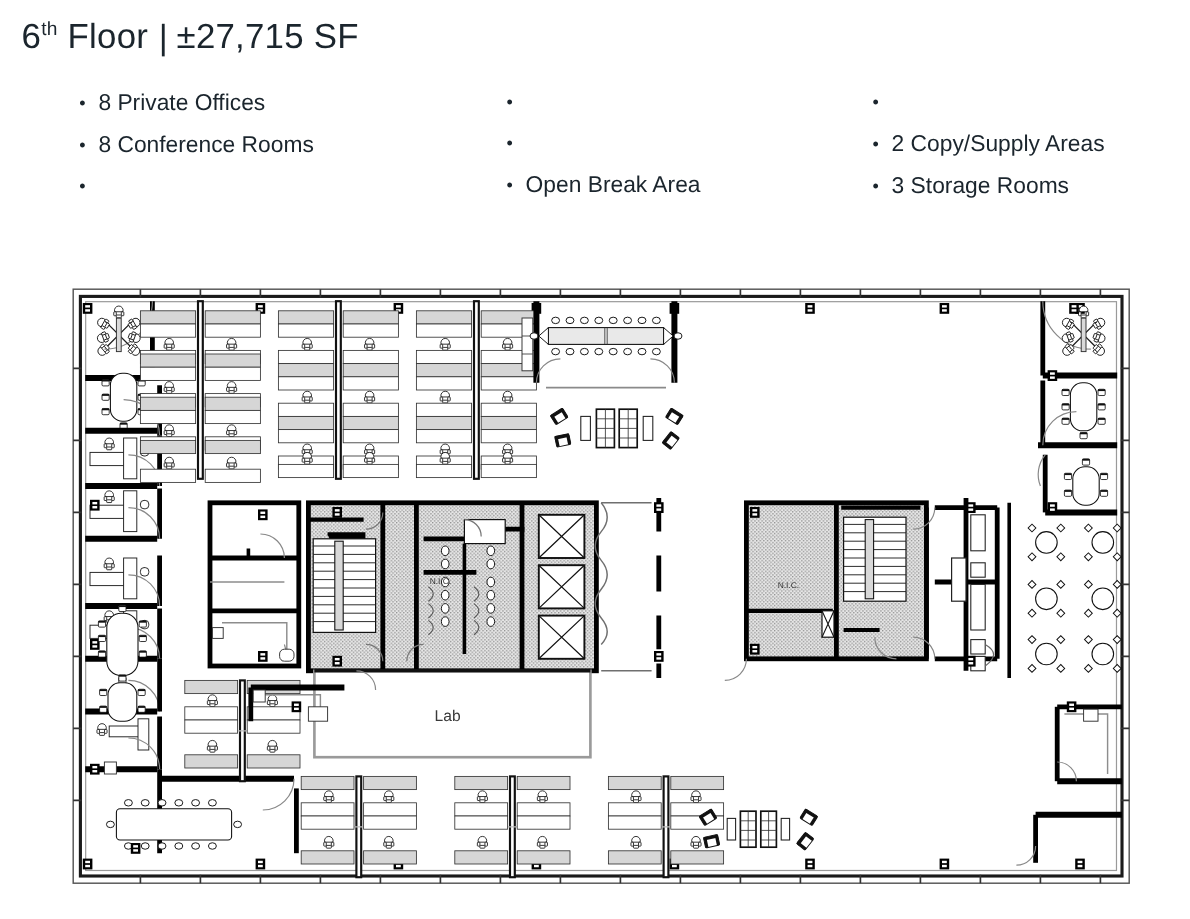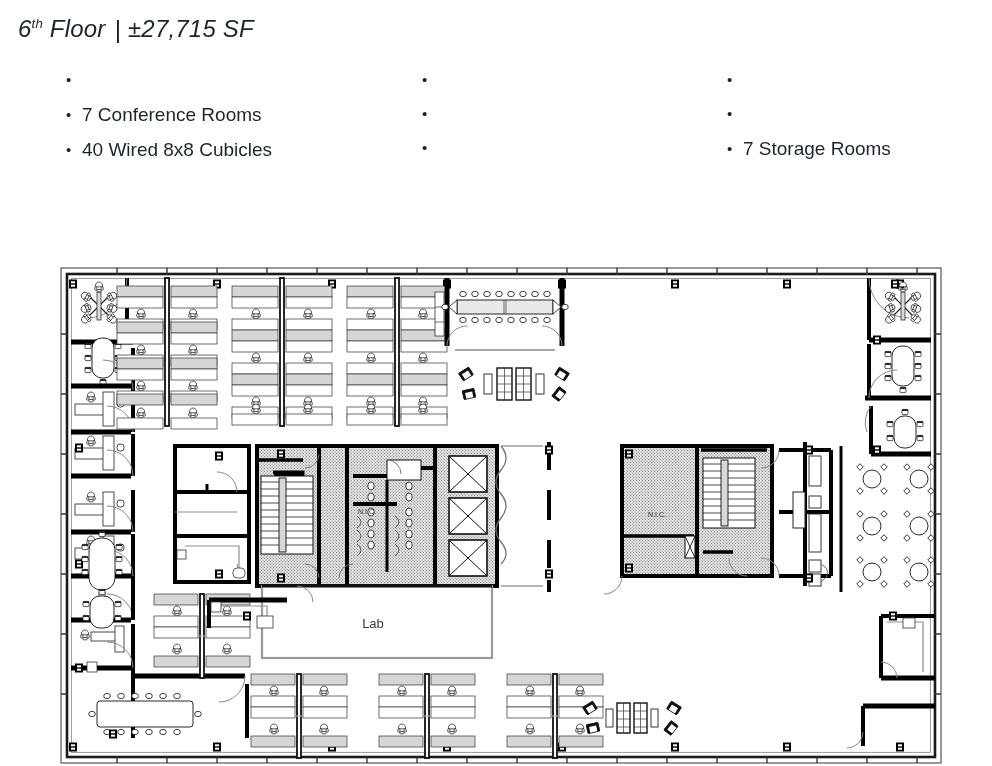--- a/index.html
+++ b/index.html
@@ -5,22 +5,22 @@
   html,body{margin:0;padding:0;}
   body{
     width:992px;height:766px;background:#ffffff;
     font-family:"Liberation Sans","DejaVu Sans",sans-serif;
     color:#1b252d;overflow:hidden;
   }
 
   
   .header{padding:16px 0 0 18px;}
   .title{
-    font-size:24px;font-weight:400;letter-spacing:.2px;
-    color:#1b252d;line-height:1.1;white-space:nowrap;font-style:italic;
+    font-size:29px;font-weight:400;letter-spacing:.2px;
+    color:#1b252d;line-height:1.1;white-space:nowrap;
   }
   .title sup{font-size:.55em;vertical-align:super;line-height:0;}
   .title .bar{
     display:inline-block;color:#1b252d;font-weight:300;
     margin:0 7px 0 9px;transform:translateY(1px);
   }
 
   
   .features{
     display:flex;margin:22px 0 0 66px;
@@ -33,71 +33,73 @@
     display:flex;align-items:baseline;
     font-size:19px;line-height:34px;color:#1b252d;white-space:nowrap;
   }
   .feat-bullet{
     width:16px;flex:0 0 16px;text-align:left;font-size:15px;
     transform:translateY(-1px);color:#1b252d;
   }
 
   
   .plan-wrap{
-    position:absolute;left:57px;top:264px;
+    position:absolute;left:57px;top:237px;
     width:888px;height:503px;
   }
   .plan-wrap svg{display:block;}
 </style>
 </head>
 <body>
 
 <div class="header">
   <div class="title"><span>6</span><sup>th</sup>
     <span>Floor</span><span class="bar">|</span><span>±27,715 SF</span></div>
 </div>
 
 <div class="features">
 
   <div class="feat-col c1">
     <div class="feat-item">
       <span class="feat-bullet">•</span>
+      <span>8 Private Offices</span>
     </div>
     <div class="feat-item">
       <span class="feat-bullet">•</span>
-      <span>7 Conference Rooms</span>
+      <span>8 Conference Rooms</span>
     </div>
     <div class="feat-item">
       <span class="feat-bullet">•</span>
-      <span>40 Wired 8x8 Cubicles</span>
     </div>
   </div>
 
   <div class="feat-col c2">
     <div class="feat-item">
       <span class="feat-bullet">•</span>
     </div>
     <div class="feat-item">
       <span class="feat-bullet">•</span>
     </div>
     <div class="feat-item">
       <span class="feat-bullet">•</span>
+      <span>Open Break Area</span>
     </div>
   </div>
 
   <div class="feat-col c3">
     <div class="feat-item">
       <span class="feat-bullet">•</span>
     </div>
     <div class="feat-item">
       <span class="feat-bullet">•</span>
+      <span>2 Copy/Supply Areas</span>
     </div>
     <div class="feat-item">
       <span class="feat-bullet">•</span>
-      <span>7 Storage Rooms</span>
+      <span>3 Storage Rooms</span>
     </div>
   </div>
 
 </div>
 
 <div class="plan-wrap">
 <svg viewBox="0 0 888 503" width="888" height="503" xmlns="http://www.w3.org/2000/svg">
   <defs>
     <pattern id="stipple" width="3" height="3" patternUnits="userSpaceOnUse">
       <rect width="3" height="3" fill="#e6e6e6"></rect>

